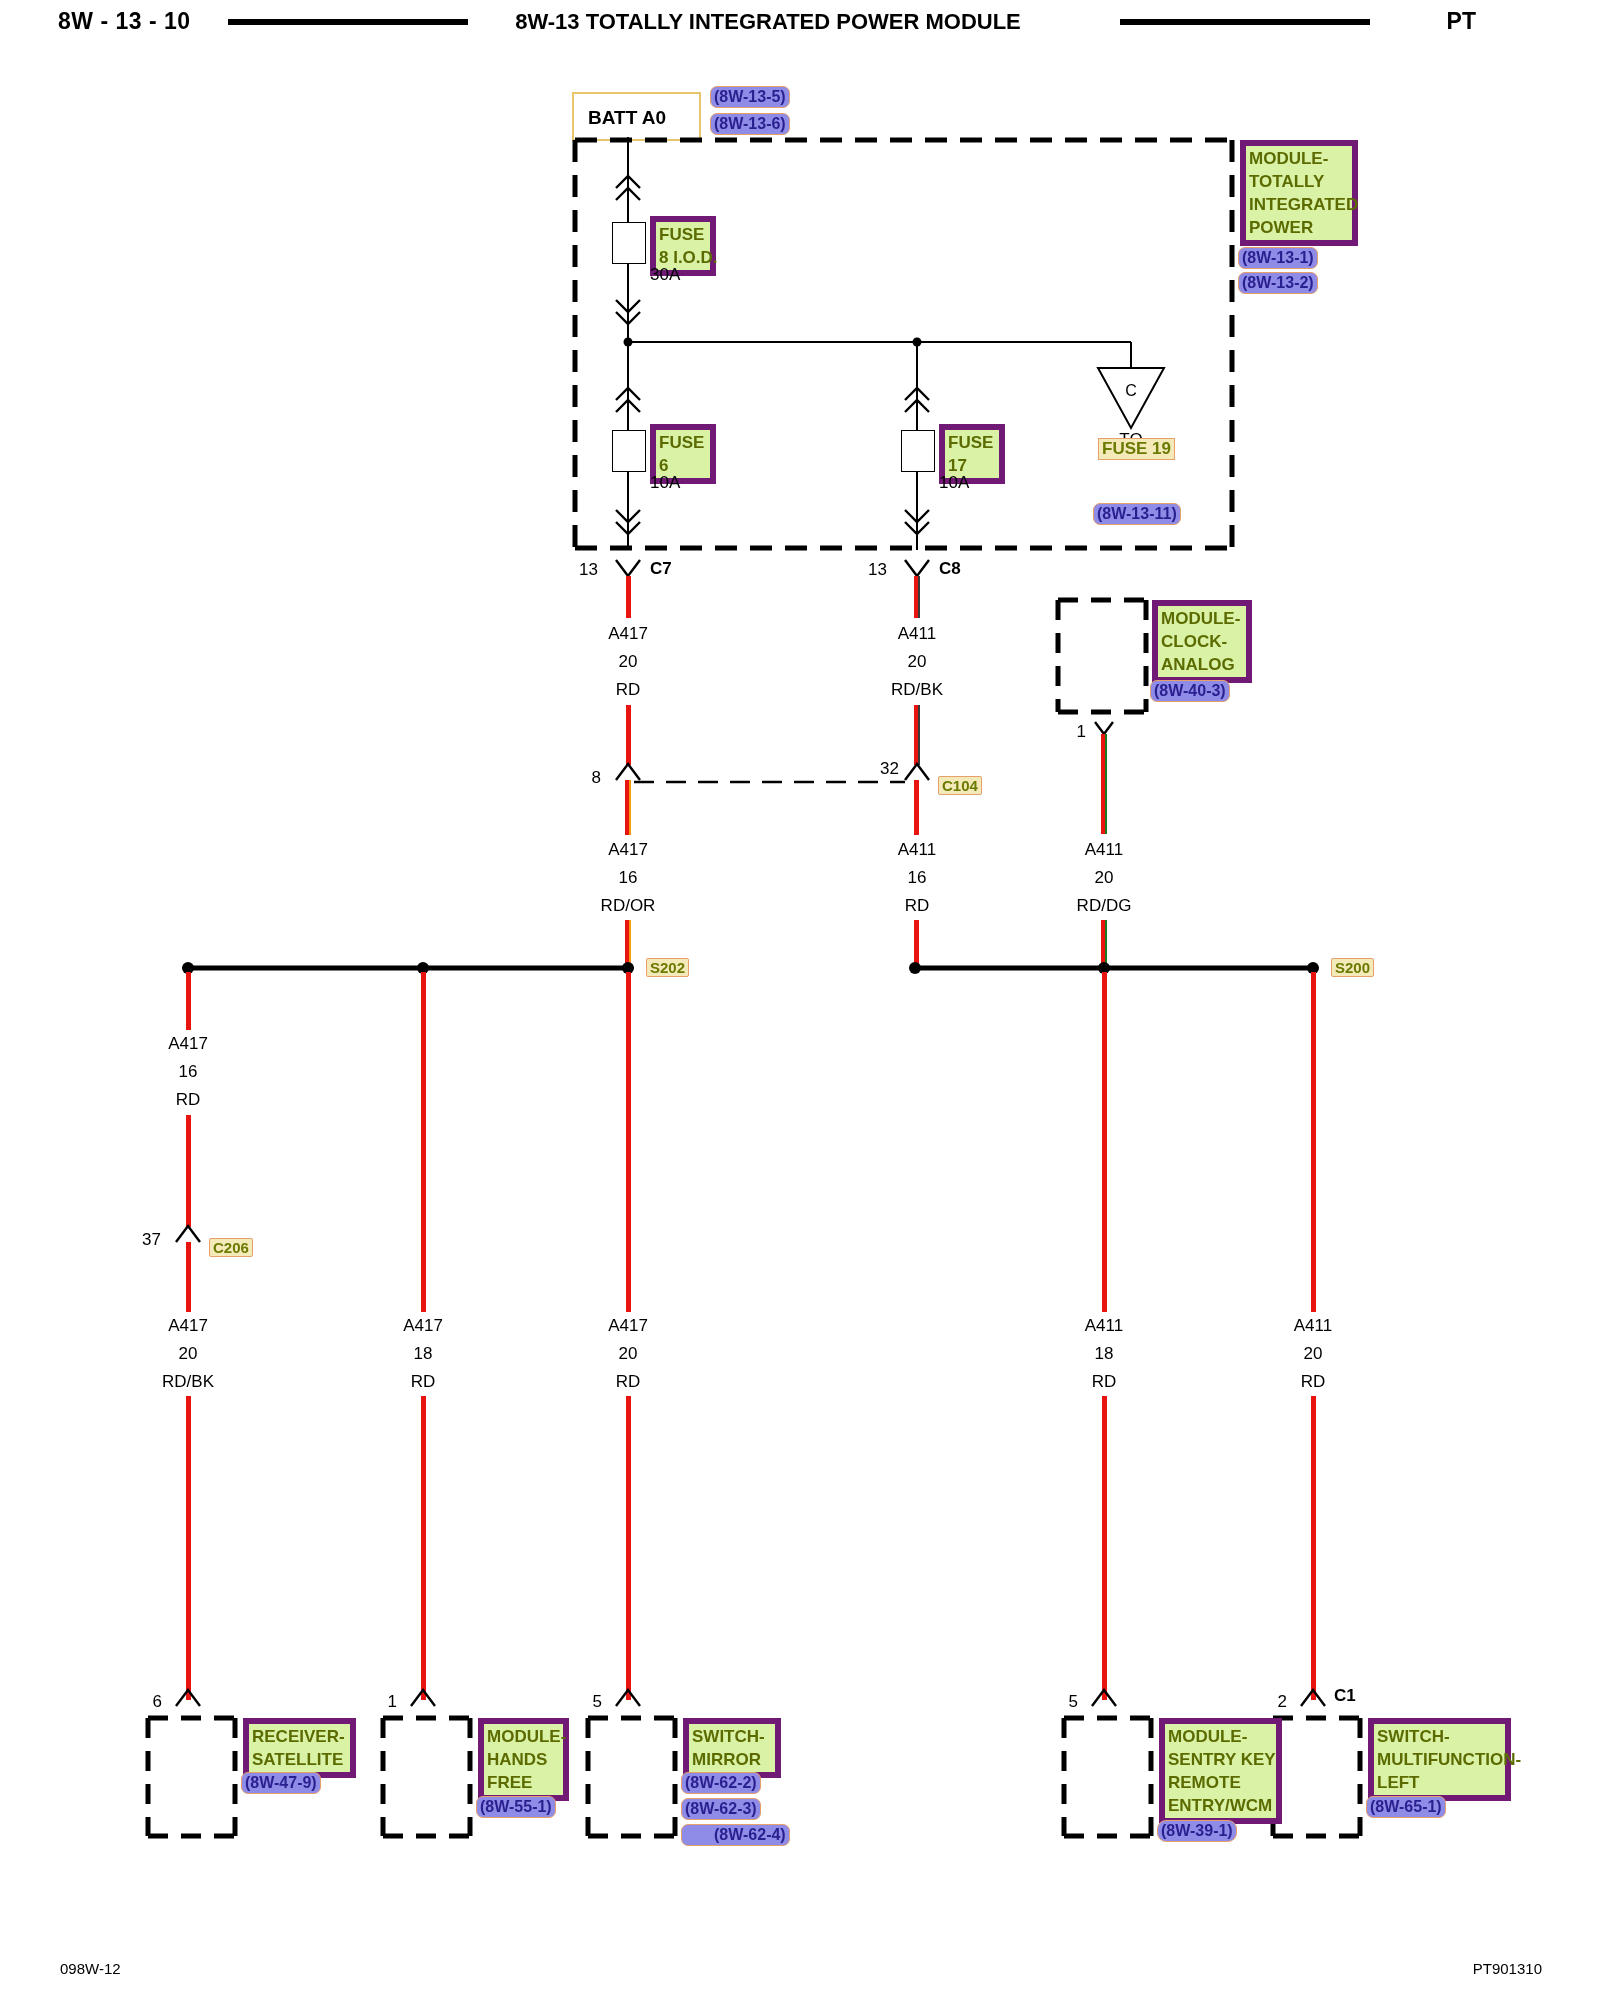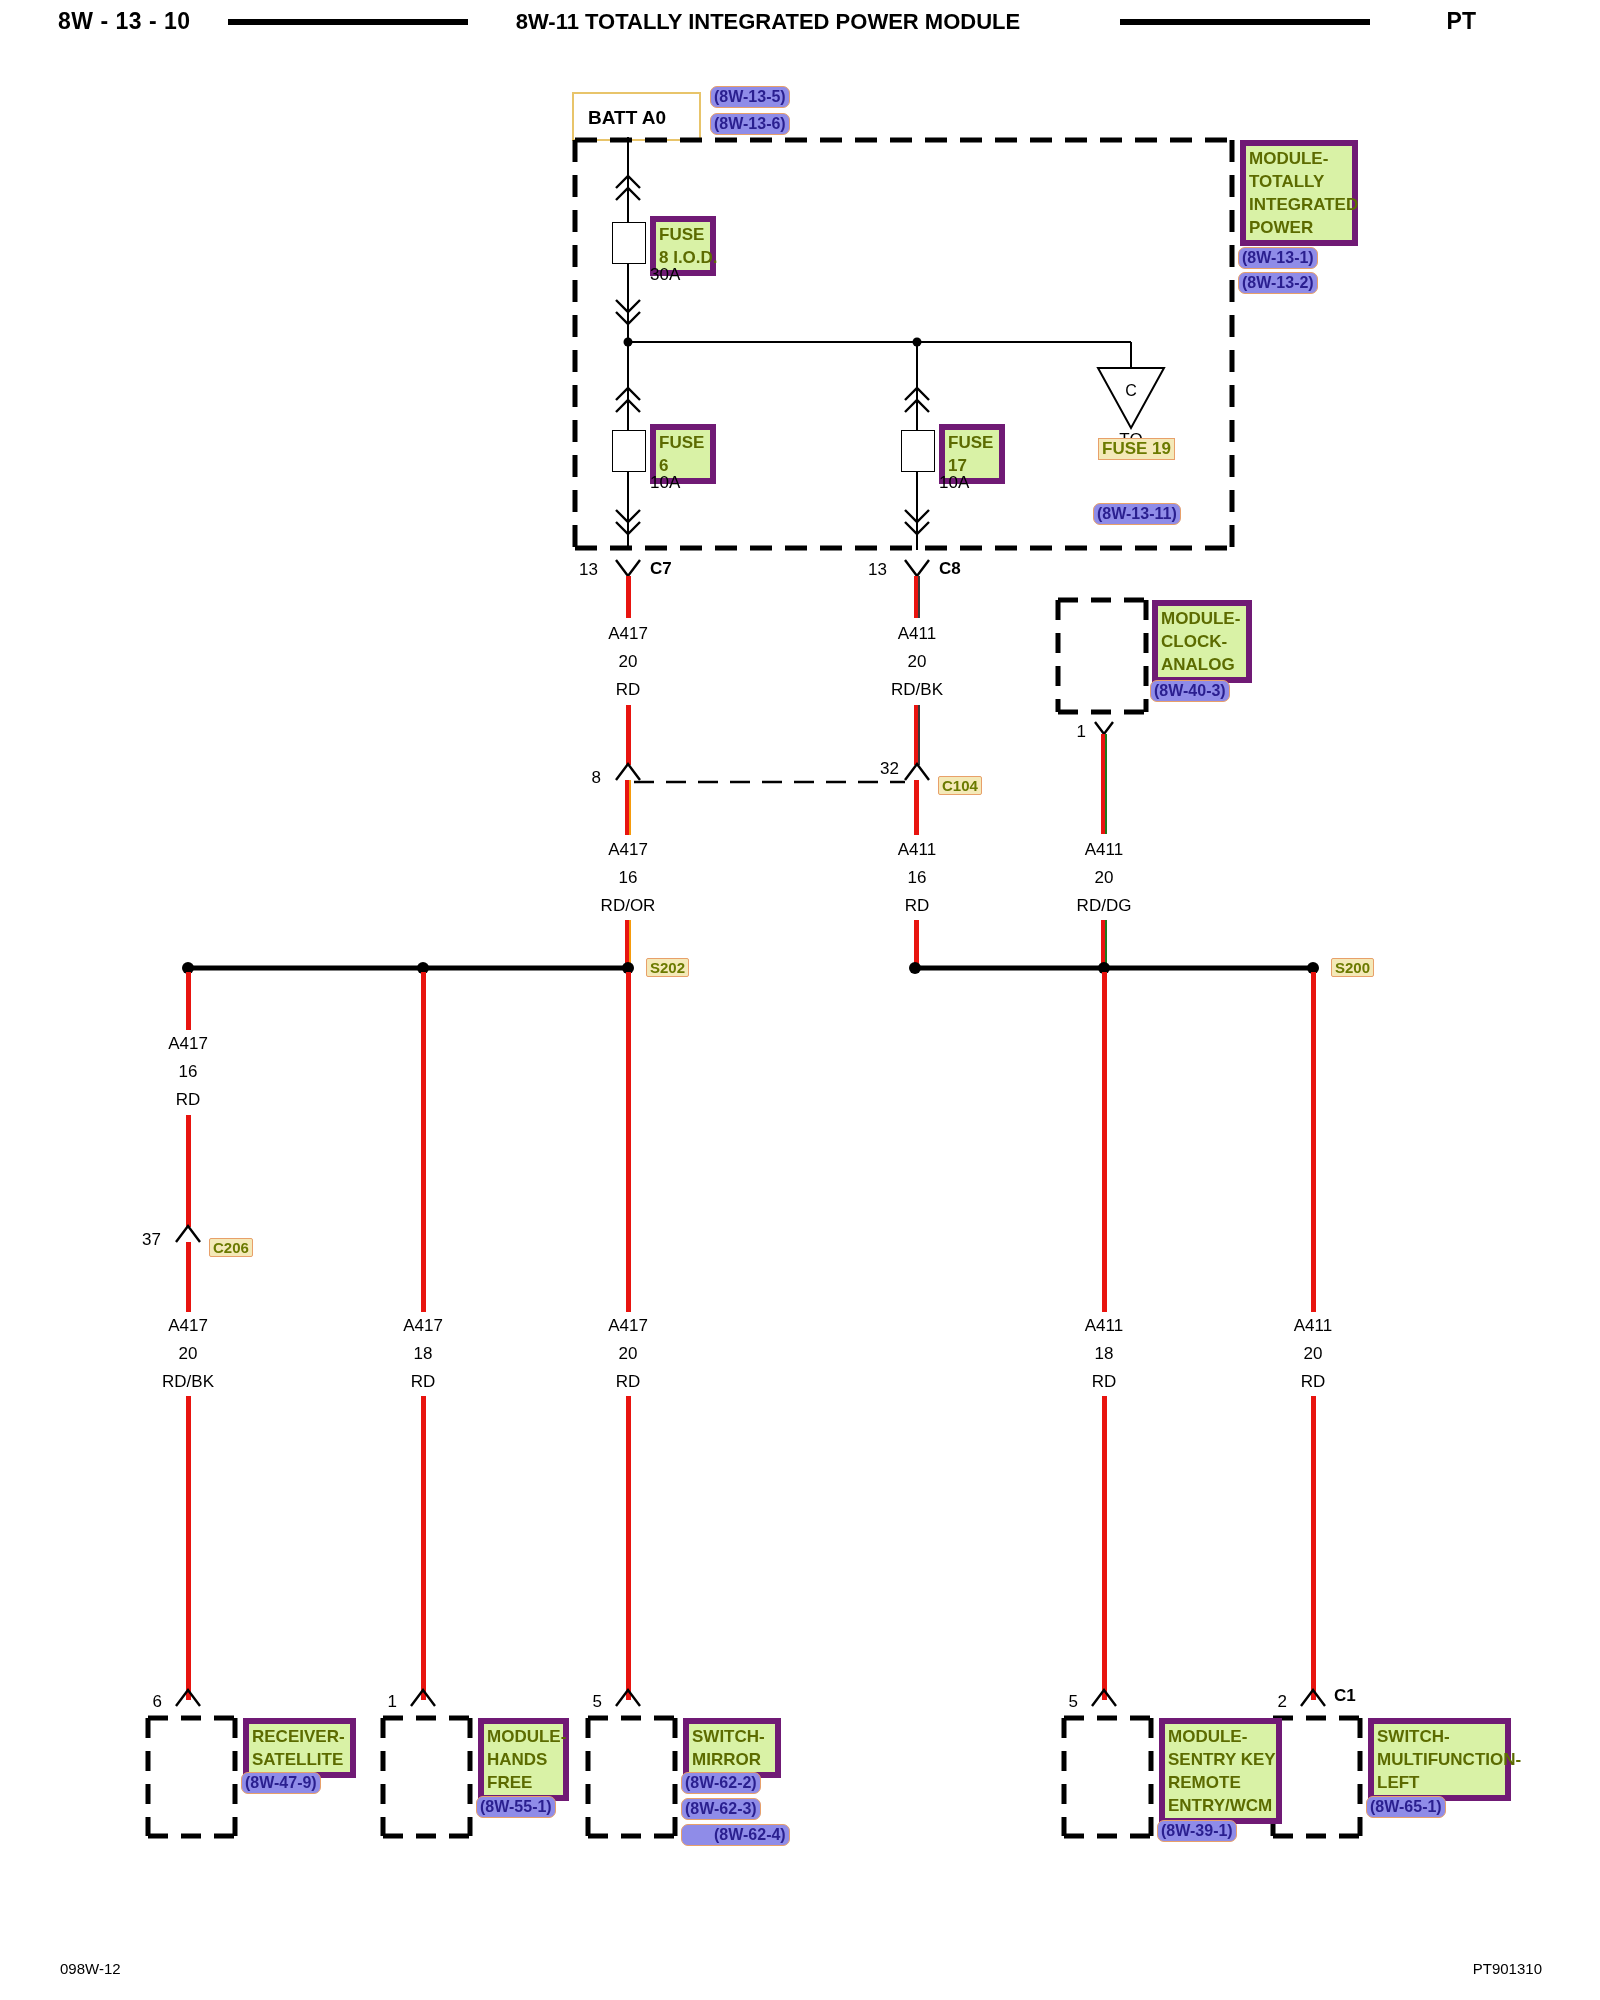--- a/index.html
+++ b/index.html
@@ -51,21 +51,21 @@
 
   
   svg{position:absolute;overflow:visible;}
 </style>
 </head>
 <body>
 
 <div id="hdr">
   <div class="pg">8W - 13 - 10</div>
   <div class="rule l"></div>
-  <div class="ttl">8W-11 TOTALLY INTEGRATED POWER MODULE</div>
+  <div class="ttl">8W-13 TOTALLY INTEGRATED POWER MODULE</div>
   <div class="rule r"></div>
   <div class="pt">PT</div>
 </div>
 
 <div class="battbox" style="left:572px;top:92px;width:125px;height:45px;">
   <span>BATT A0</span>
 </div>
 <div class="ref" style="left:710px;top:86px;">(8W-13-5)</div>
 <div class="ref" style="left:710px;top:113px;">(8W-13-6)</div>
 
@@ -316,21 +316,21 @@
 <div class="ref" style="left:681px;top:1772px;">(8W-62-2)</div>
 <div class="ref" style="left:681px;top:1798px;">(8W-62-3)</div>
 <div class="ref" style="left:681px;top:1824px;padding-left:32px;">(8W-62-4)</div>
 
 <div class="hl" style="left:1159px;top:1718px;width:105px;">
   <div>MODULE-</div>
   <div>SENTRY KEY</div>
   <div>REMOTE</div>
   <div>ENTRY/WCM</div>
 </div>
-<div class="ref" style="left:1157px;top:1820px;">(8W-39-1)</div>
+<div class="ref" style="left:1157px;top:1820px;border-radius:9px;">(8W-39-1)</div>
 
 <div class="hl" style="left:1368px;top:1718px;width:125px;">
   <div>SWITCH-</div>
   <div>MULTIFUNCTION-</div>
   <div>LEFT</div>
 </div>
 <div class="ref" style="left:1366px;top:1796px;">(8W-65-1)</div>
 
 <div id="ftr">
   <div class="fl">098W-12</div>

